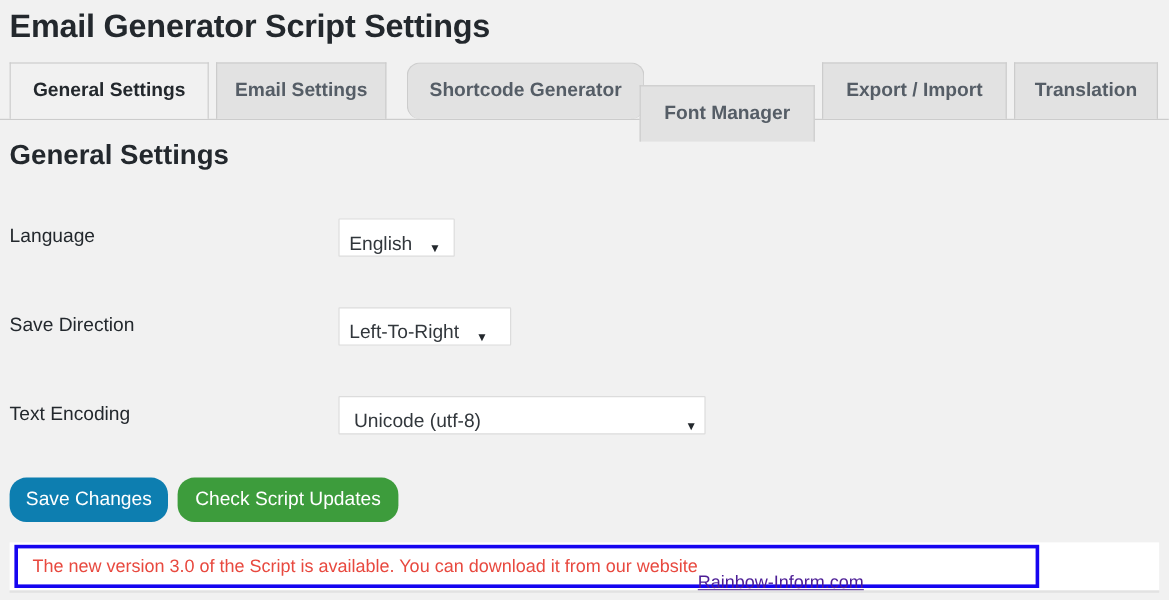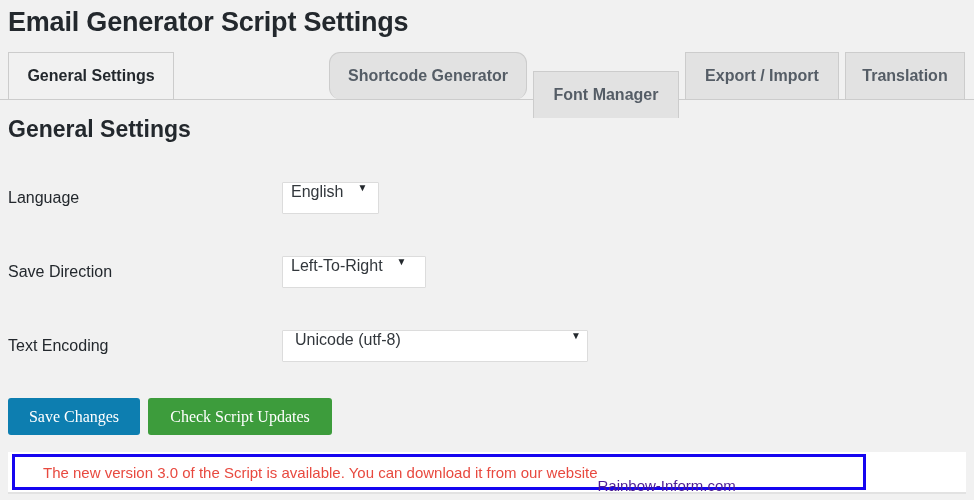--- a/index.html
+++ b/index.html
@@ -98,21 +98,21 @@
   }
   .select-box {
     position: absolute;
     top: 0;
     height: 32px;
     box-sizing: border-box;
     background: #ffffff;
     border: 1px solid #dcdcdc;
     border-radius: 1px;
     display: flex;
-    align-items: flex-start;
+    align-items: flex-end;
     font-size: 16px;
     color: #32373c;
     cursor: pointer;
     user-select: none;
     padding-left: 8px;
     padding-right: 6px;
   }
   .select-value {
     white-space: nowrap;
   }
@@ -124,24 +124,24 @@
   .select-narrow .select-arrow { margin-left: 14px; }
   .select-wide { justify-content: space-between; padding-left: 12px; }
 
   
   .btn {
     position: absolute;
     top: 0;
     height: 37px;
     box-sizing: border-box;
     border: none;
-    border-radius: 3px;
+    border-radius: 14px;
     color: #ffffff;
     font-size: 16px;
-    font-family: Liberation Serif, serif;
+    font-family: Liberation Sans, sans-serif;
     display: flex;
     align-items: center;
     justify-content: center;
     cursor: pointer;
     white-space: nowrap;
     user-select: none;
     padding: 0 13px;
   }
   .btn-primary { background: #0d7eb0; }
   .btn-success { background: #3d9c3c; }
@@ -173,21 +173,20 @@
     border: 3px solid #1605f0;
     background: #ffffff;
     display: flex;
     align-items: center;
     padding-left: 12px;
   }
   .notice-text {
     font-size: 15px;
     color: #e8493f;
     white-space: nowrap;
-    margin-left: 16px;
   }
   .notice-link {
     font-size: 15px;
     color: #8b1a1a;
     text-decoration: underline;
     cursor: pointer;
     white-space: nowrap;
   }
   .notice-shadow {
     position: absolute;
@@ -200,21 +199,24 @@
 </style>
 </head>
 <body>
 
 <div class="page-title">Email Generator Script Settings</div>
 
 <div class="tab-strip" id="tab-strip">
     <div class="tab active" style="left: 8px; width: 166px;">
       <span>General Settings</span>
     </div>
-    <div class="tab inactive" style="left: 329px; width: 198px; border-radius: 11px;">
+    <div class="tab inactive" style="left: 180px; width: 142px;">
+      <span>Email Settings</span>
+    </div>
+    <div class="tab inactive" style="left: 339px; width: 198px; border-radius: 11px;">
       <span>Shortcode Generator</span>
     </div>
     <div class="tab inactive" style="left: 533px; width: 146px; margin-top: 19px;">
       <span>Font Manager</span>
     </div>
     <div class="tab inactive" style="left: 685px; width: 154px;">
       <span>Export / Import</span>
     </div>
     <div class="tab inactive" style="left: 845px; width: 120px; align-items: center;">
       <span>Translation</span>

